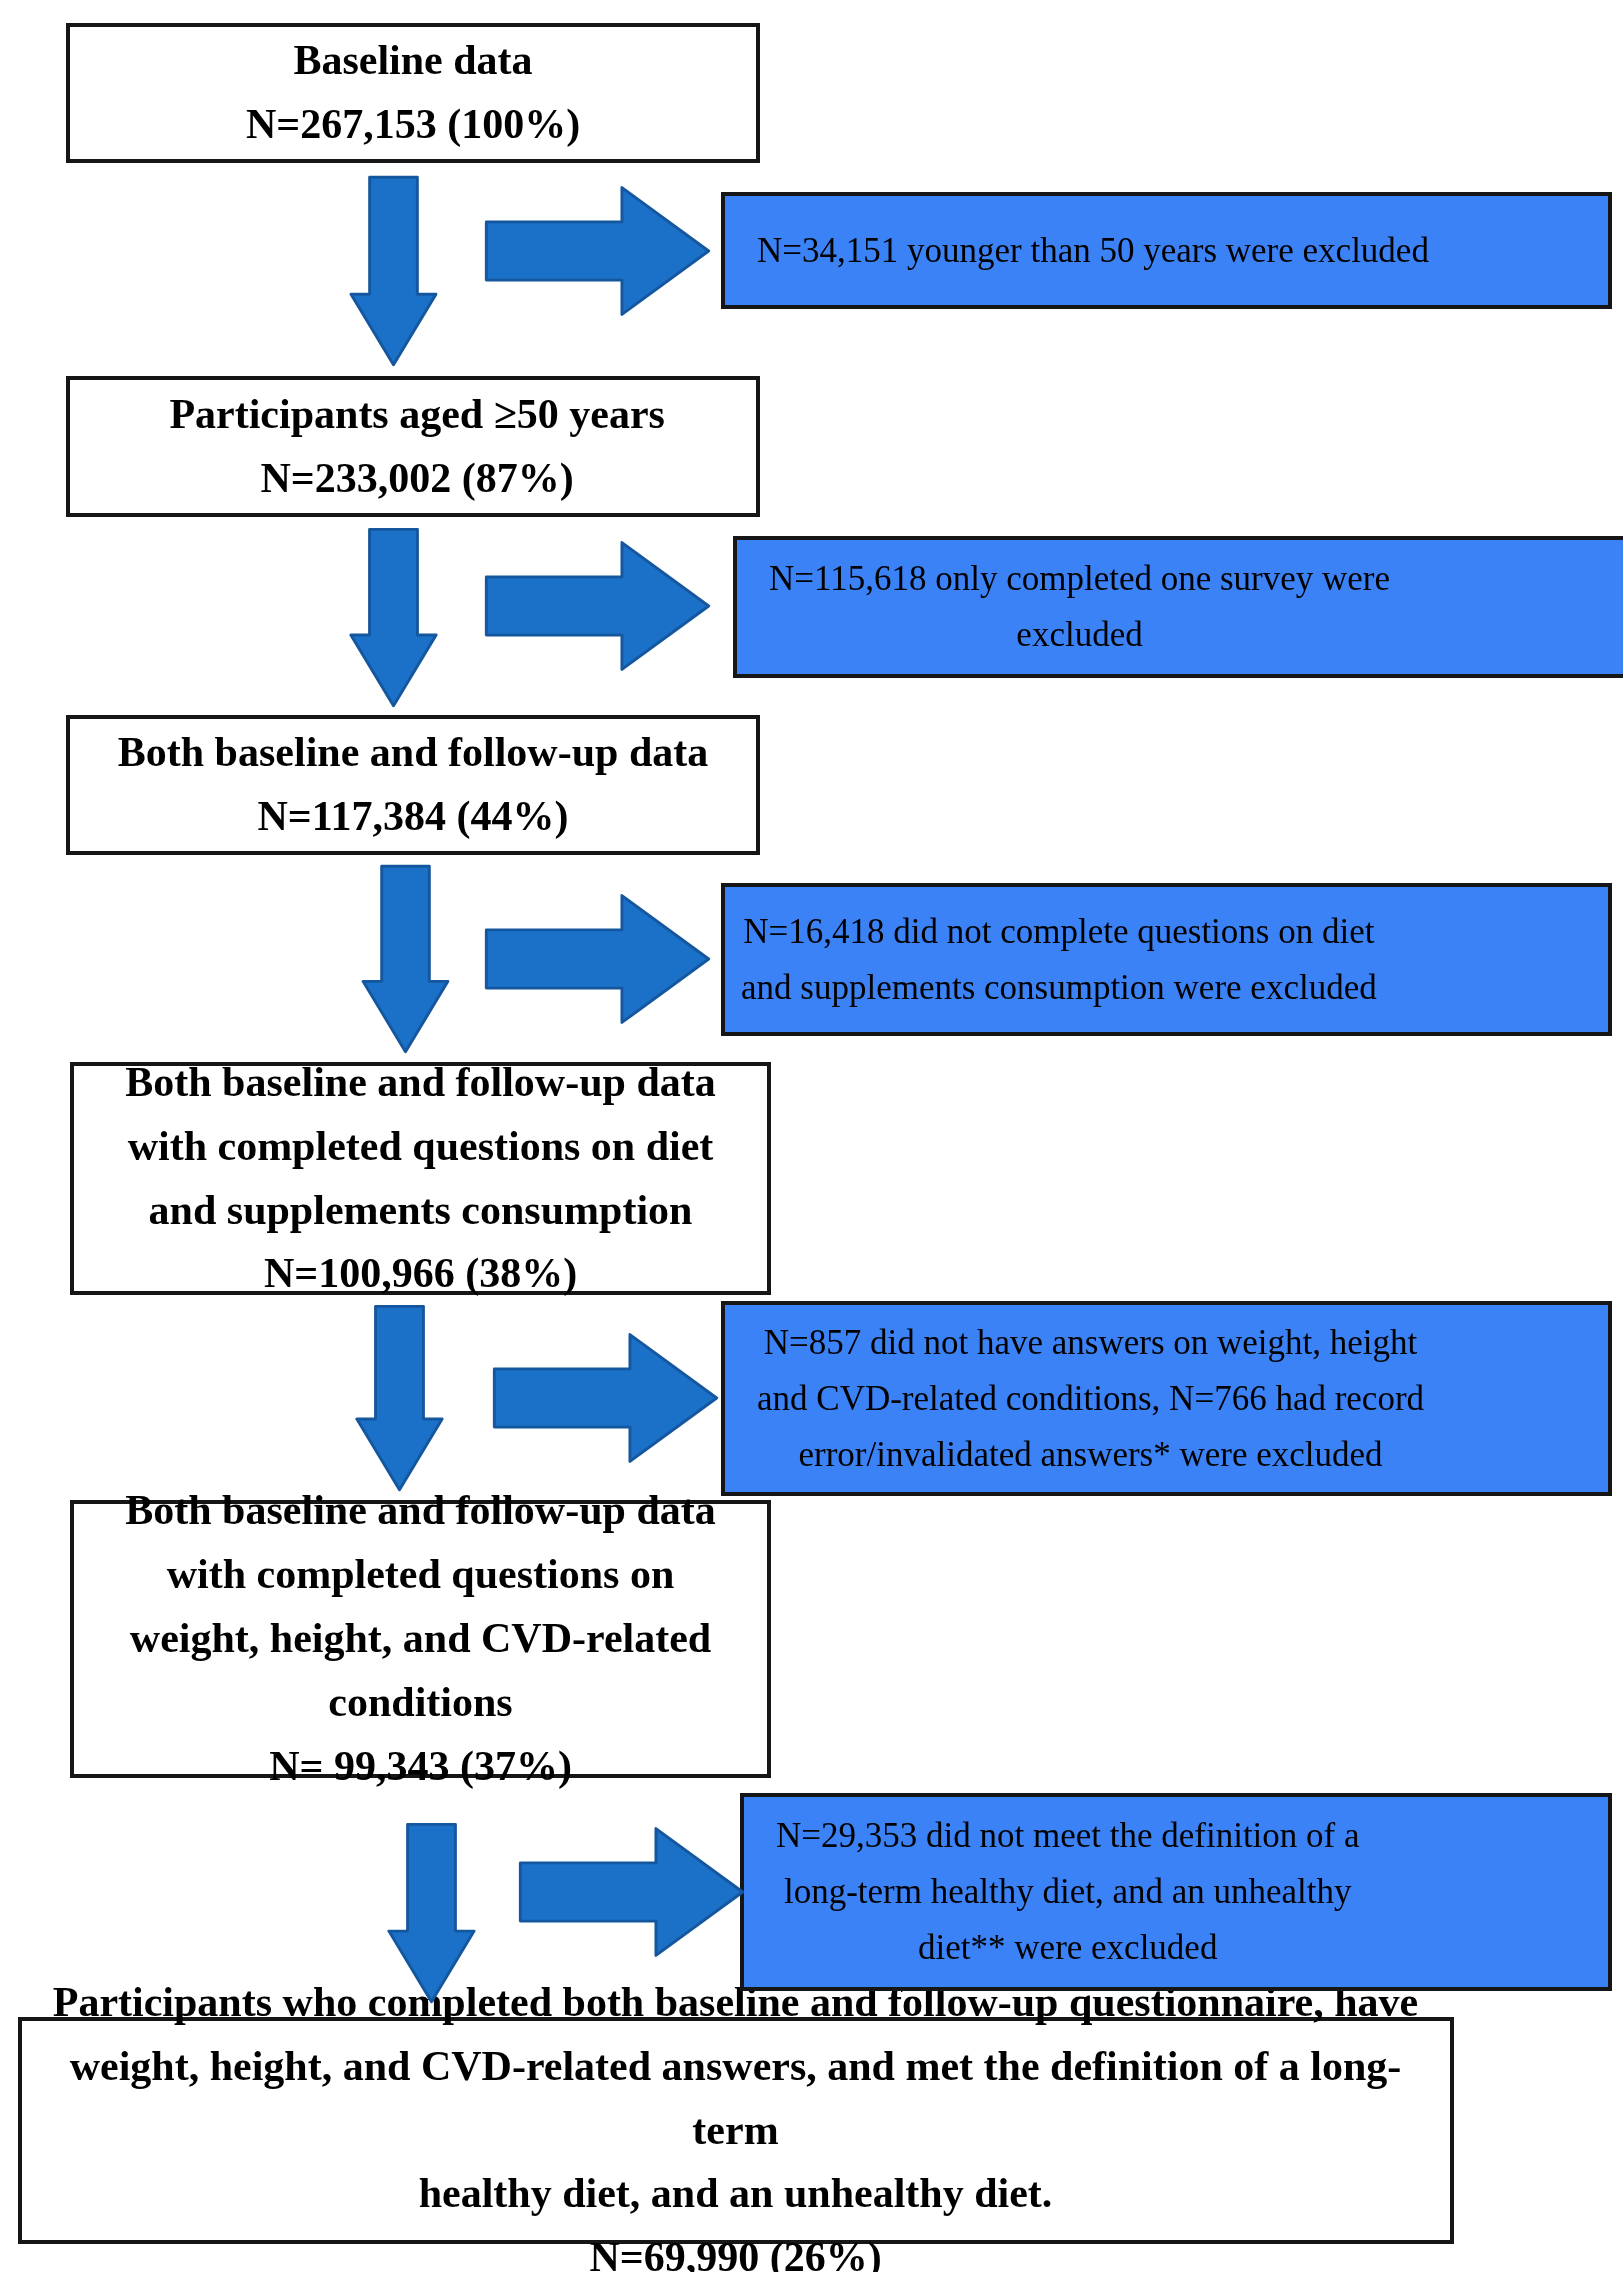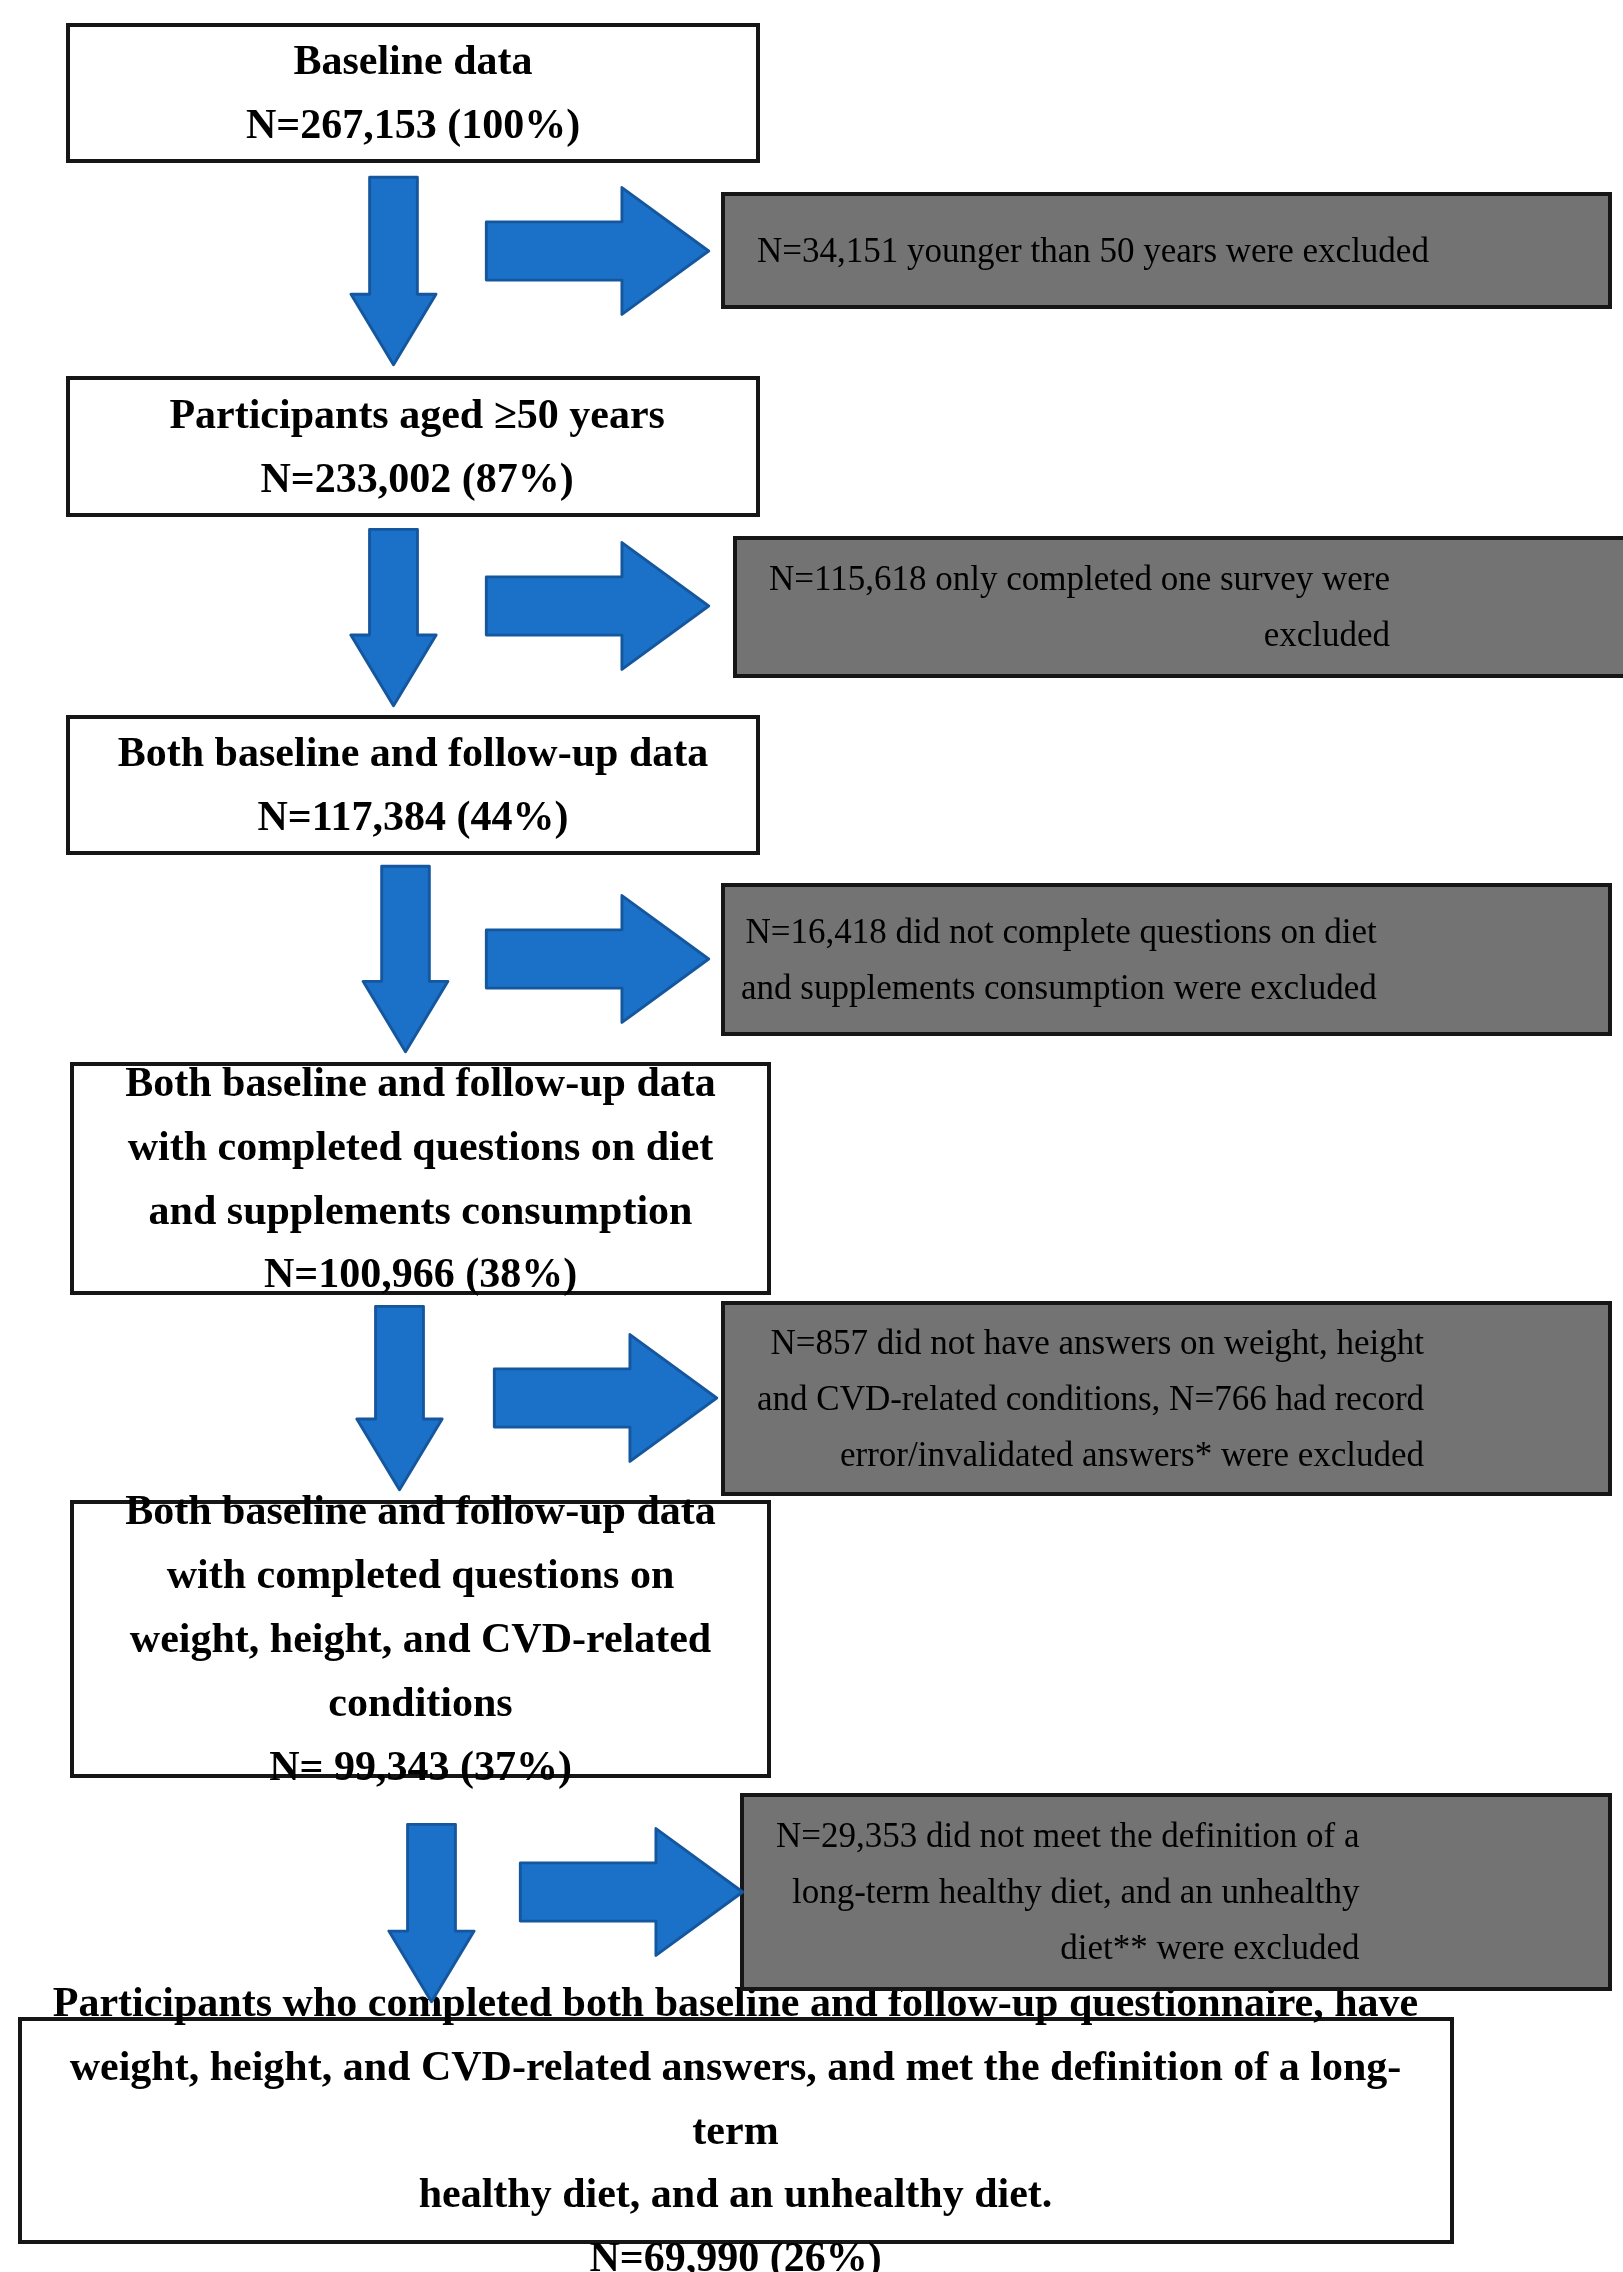--- a/index.html
+++ b/index.html
@@ -23,26 +23,26 @@
     text-align: center;
     font-weight: bold;
     font-size: 42px;
     line-height: 1.52;
     white-space: pre-line;
     padding: 5.8px 11.7px;
   }
   .excl-box {
     position: absolute;
     box-sizing: border-box;
-    background: #737373;
+    background: #3b82f6;
     border: 4.1px solid var(--border, #161616);
     display: flex;
     align-items: center;
     justify-content: flex-start;
-    text-align: right;
+    text-align: center;
     font-weight: normal;
     font-size: 35px;
     line-height: 1.6;
     white-space: pre-line;
     padding: 11.7px 23px 11.7px 32px;
   }
   .arrow { position: absolute; }
   .arrow svg { display: block; }
   .arrow polygon {
     fill: var(--arrow-fill, #1b70c7);

